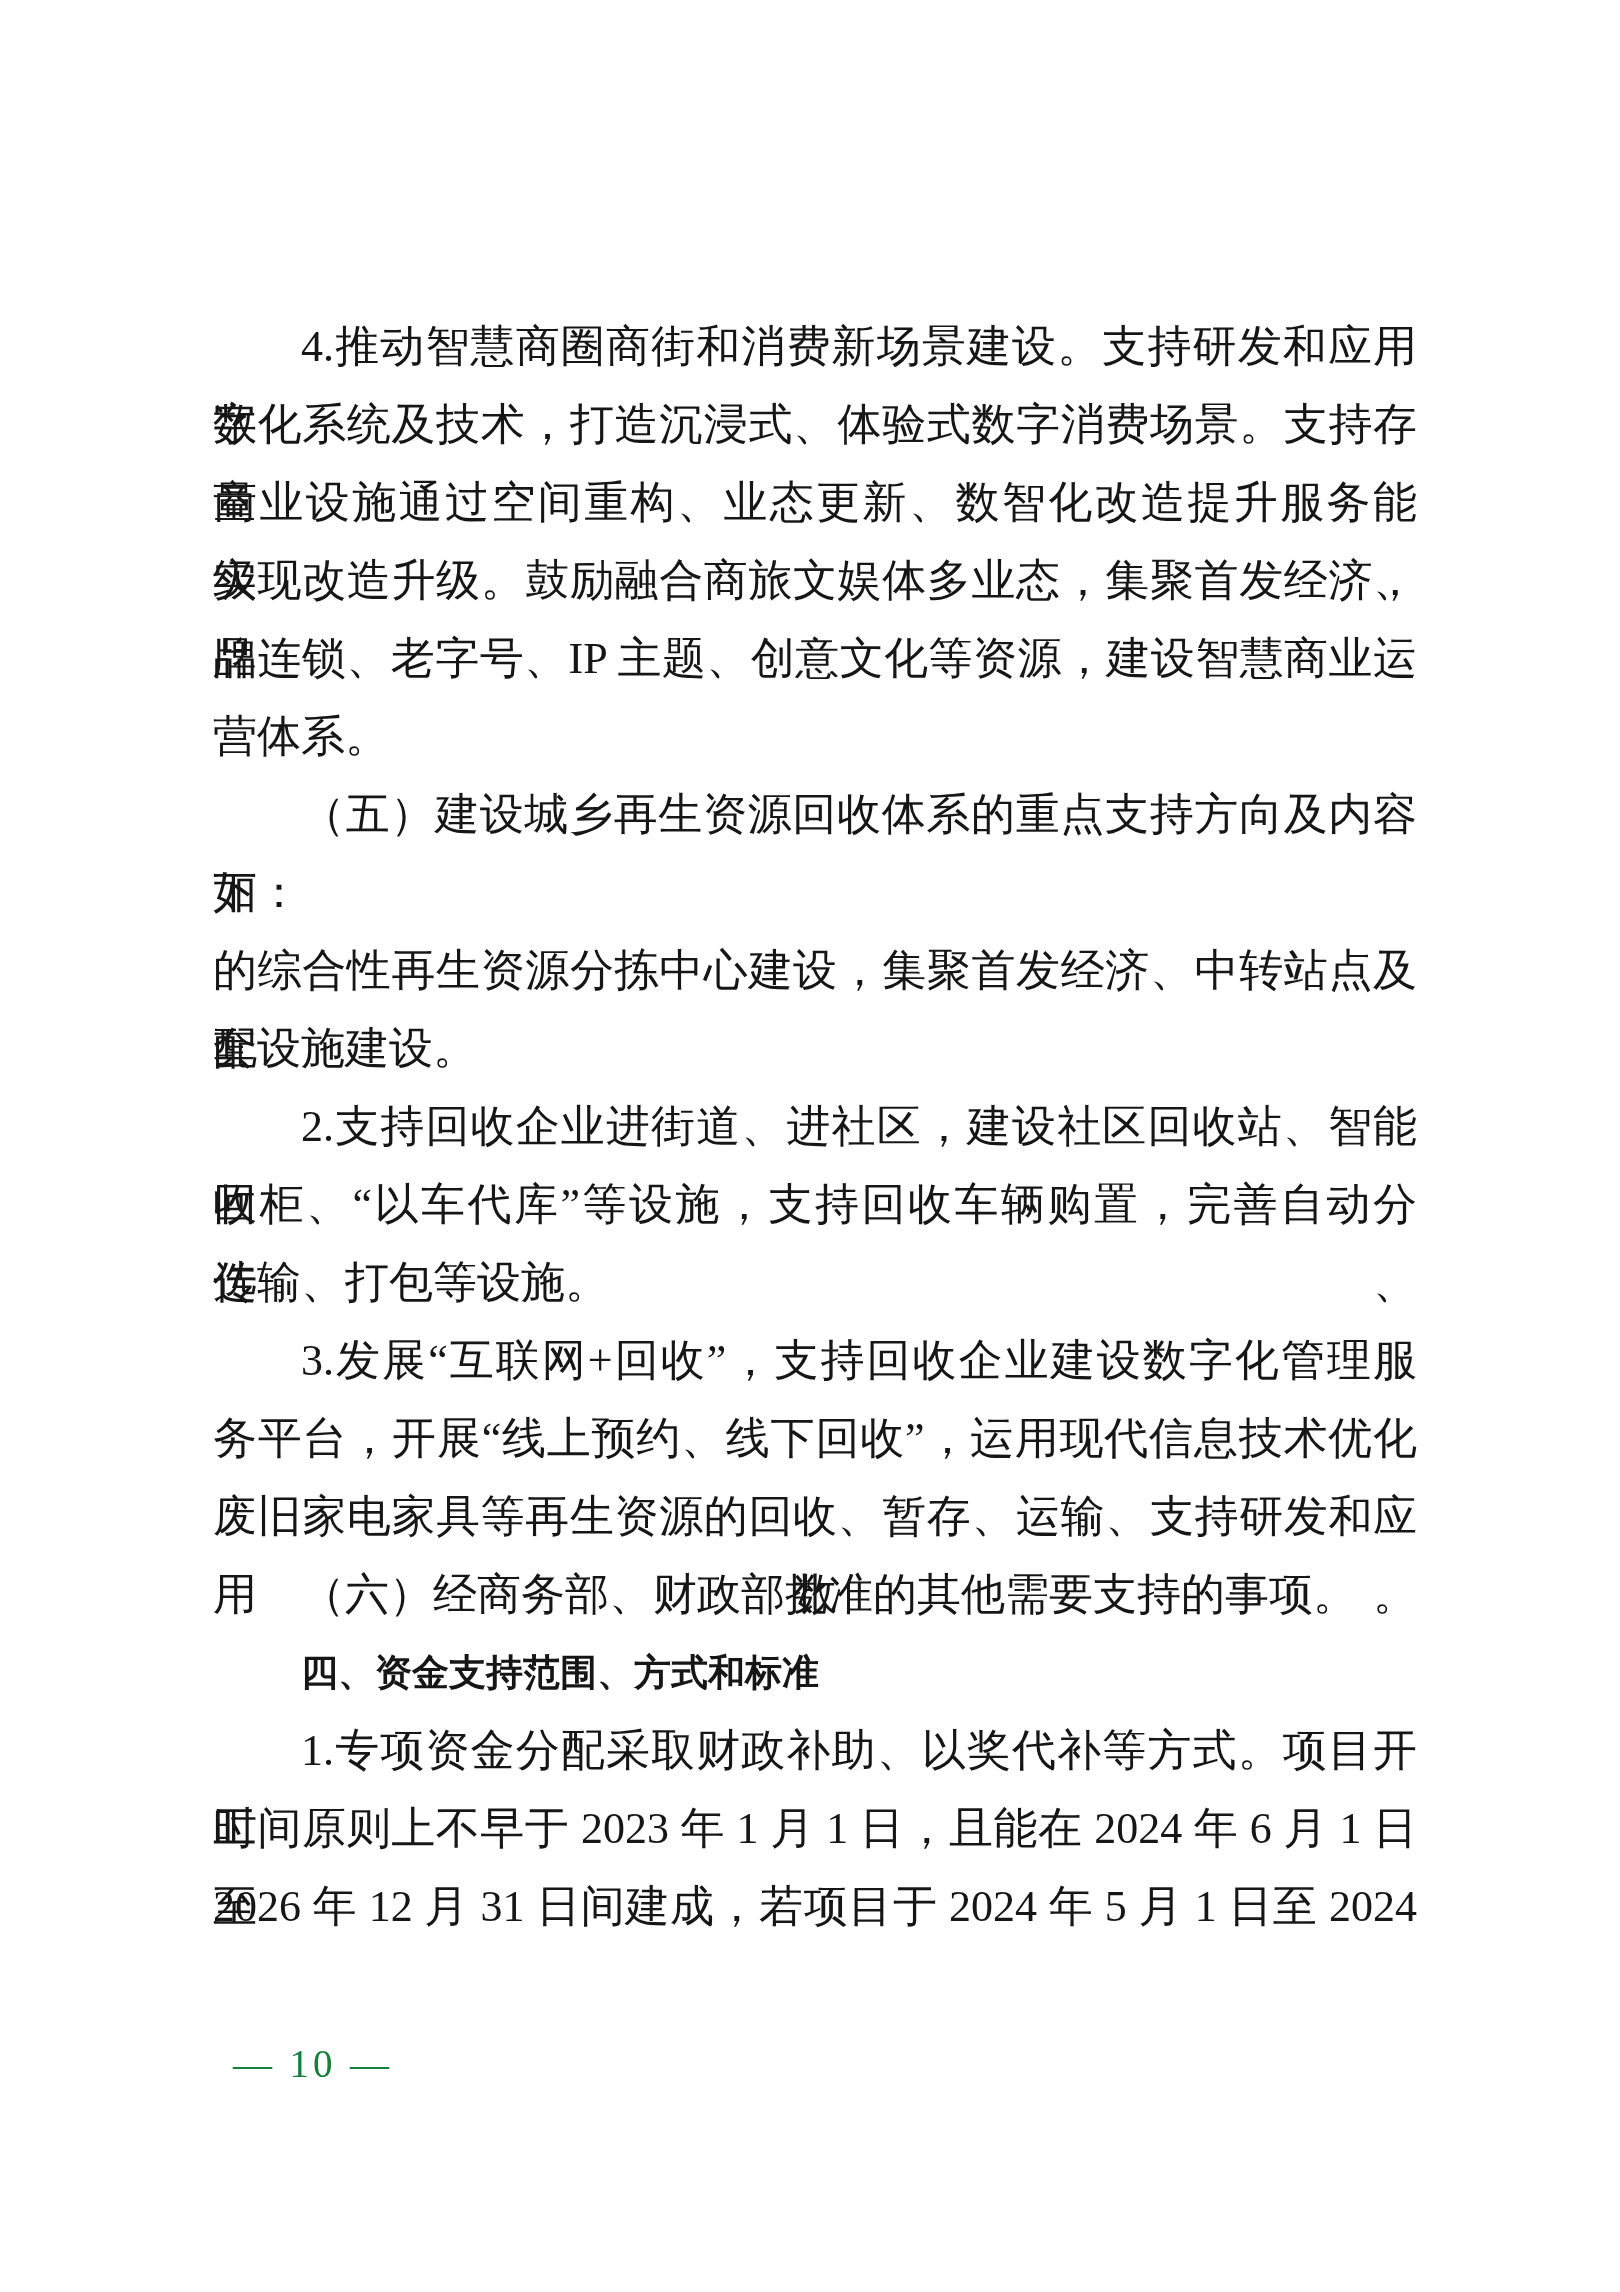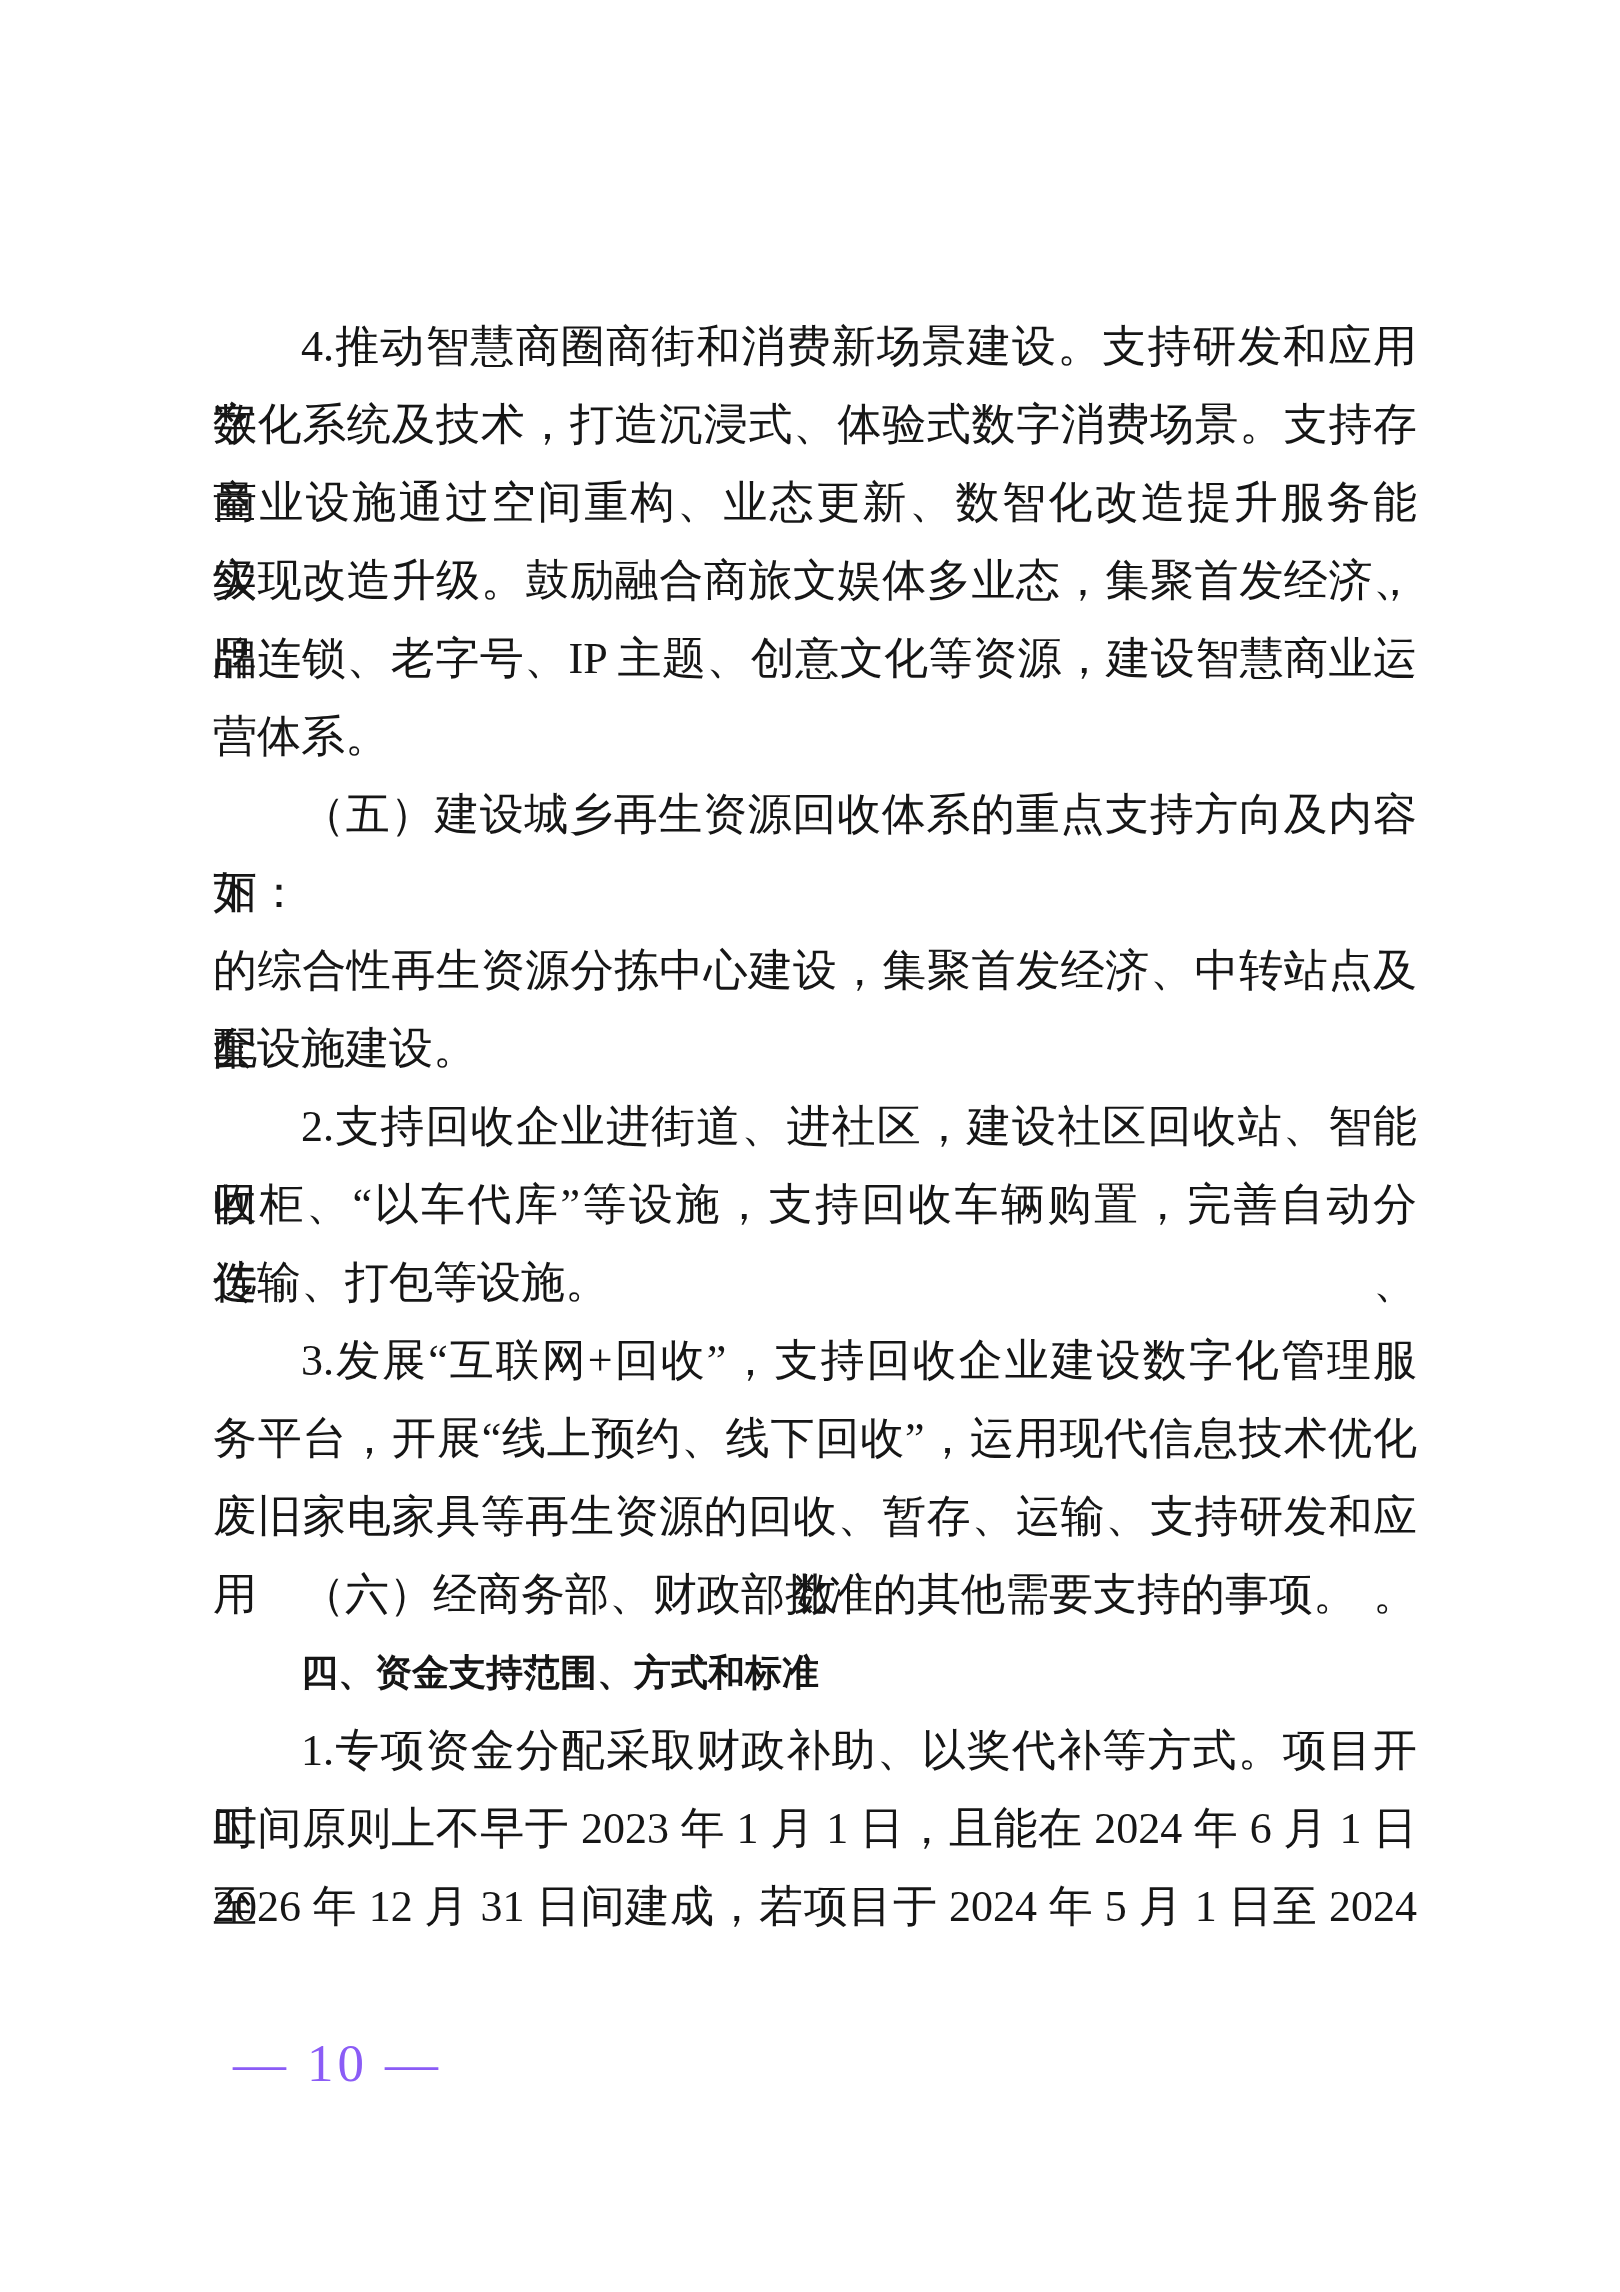--- a/index.html
+++ b/index.html
@@ -42,23 +42,23 @@
     font-family: "Liberation Sans", "DejaVu Sans", sans-serif;
     font-weight: 700;
     font-size: 37px;
   }
   .footer {
     position: absolute;
     left: 233px;
     top: 2034px;
     height: 59px;
     line-height: 59px;
-    font-size: 53px;
+    font-size: 39px;
     letter-spacing: 3.9px;
-    color: #8b5cf6;
+    color: #15803d;
   }
 </style>
 </head>
 <body>
 
 <div class="page">
   <div class="content">
     <div class="line indent justify">4.推动智慧商圈商街和消费新场景建设。支持研发和应用数</div>
     <div class="line justify">字化系统及技术，打造沉浸式、体验式数字消费场景。支持存量</div>
     <div class="line justify">商业设施通过空间重构、业态更新、数智化改造提升服务能级，</div>

